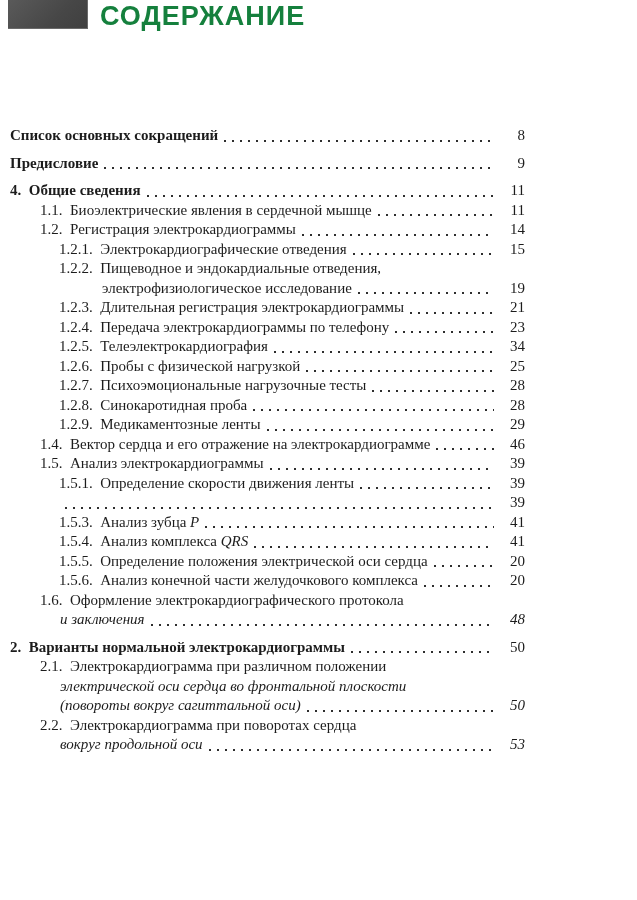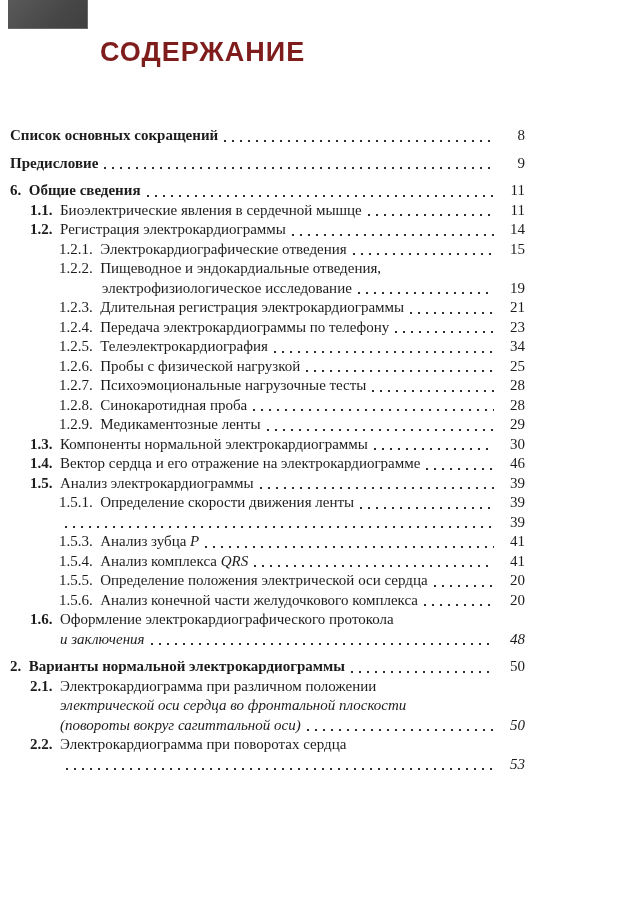--- a/index.html
+++ b/index.html
@@ -48,21 +48,21 @@
     right: 112px;
     font-size: 15px;
     line-height: 19.5px;
   }
   .entry { }
   .entry.level0 { margin-top: 8px; font-weight: bold; }
   .entry.level1 { padding-left: 20px; }
   .entry.level2 { padding-left: 49px; }
   .entry.level1 .line.cont { padding-left: 30px; font-style: italic; }
   .entry.level2 .line.cont { padding-left: 43px; }
-  .entry.level1 .num { font-weight: bold; }
+  .entry.level1 .num { font-weight: normal; margin-left: 10px; }
   .line.leader-line { display: flex; }
   .line .text { white-space: nowrap; text-align: right; }
   .it { font-style: italic; }
   .leader {
     flex: 1;
     min-width: 16px;
     margin: 0 5px 0 6px;
     background-image: repeating-linear-gradient(to right, #2e2e2e 0 2px, transparent 2px 8px);
     background-size: 100% 2px;
     background-repeat: no-repeat;
@@ -74,40 +74,40 @@
     font-weight: normal;
     flex: none;
   }
 </style>
 </head>
 <body>
 
 <div class="page">
   <div class="header">
     <div class="corner-block"></div>
-    <div class="title" style="color: #7f1d1d; margin-top: 36px;">СОДЕРЖАНИЕ</div>
+    <div class="title" style="color: #15803d;">СОДЕРЖАНИЕ</div>
   </div>
   <div class="toc">
       <div class="entry level0">
         <div class="line leader-line">
           <span class="text"><span>Список основных сокращений</span></span>
           <span class="leader"></span>
           <span class="pagenum">8</span>
         </div>
       </div>
       <div class="entry level0">
         <div class="line leader-line">
           <span class="text"><span>Предисловие</span></span>
           <span class="leader"></span>
           <span class="pagenum">9</span>
         </div>
       </div>
       <div class="entry level0">
         <div class="line leader-line">
-          <span class="text"><span>6. Общие сведения</span></span>
+          <span class="text"><span>4. Общие сведения</span></span>
           <span class="leader"></span>
           <span class="pagenum">11</span>
         </div>
       </div>
       <div class="entry level1">
         <div class="line leader-line">
           <span class="text"><span class="num">1.1. </span><span>Биоэлектрические явления в сердечной мышце</span></span>
           <span class="leader"></span>
           <span class="pagenum">11</span>
         </div>
@@ -174,27 +174,20 @@
           <span class="text"><span class="num">1.2.8. </span><span>Синокаротидная проба</span></span>
           <span class="leader"></span>
           <span class="pagenum">28</span>
         </div>
       </div>
       <div class="entry level2">
         <div class="line leader-line">
           <span class="text"><span class="num">1.2.9. </span><span>Медикаментозные ленты</span></span>
           <span class="leader"></span>
           <span class="pagenum">29</span>
-        </div>
-      </div>
-      <div class="entry level1">
-        <div class="line leader-line">
-          <span class="text"><span class="num">1.3. </span><span>Компоненты нормальной электрокардиограммы</span></span>
-          <span class="leader"></span>
-          <span class="pagenum">30</span>
         </div>
       </div>
       <div class="entry level1">
         <div class="line leader-line">
           <span class="text"><span class="num">1.4. </span><span>Вектор сердца и его отражение на электрокардиограмме</span></span>
           <span class="leader"></span>
           <span class="pagenum">46</span>
         </div>
       </div>
       <div class="entry level1">
@@ -265,18 +258,19 @@
         <div class="line cont"><span class="text"><span>электрической оси сердца во фронтальной плоскости</span></span></div>
         <div class="line cont leader-line">
           <span class="text"><span>(повороты вокруг сагиттальной оси)</span></span>
           <span class="leader"></span>
           <span class="pagenum">50</span>
         </div>
       </div>
       <div class="entry level1">
         <div class="line"><span class="text"><span class="num">2.2. </span><span>Электрокардиограмма при поворотах сердца</span></span></div>
         <div class="line cont leader-line">
+          <span class="text"><span>вокруг продольной оси</span></span>
           <span class="leader"></span>
           <span class="pagenum">53</span>
         </div>
       </div>
     </div>
 </div>
 
 </body></html>

